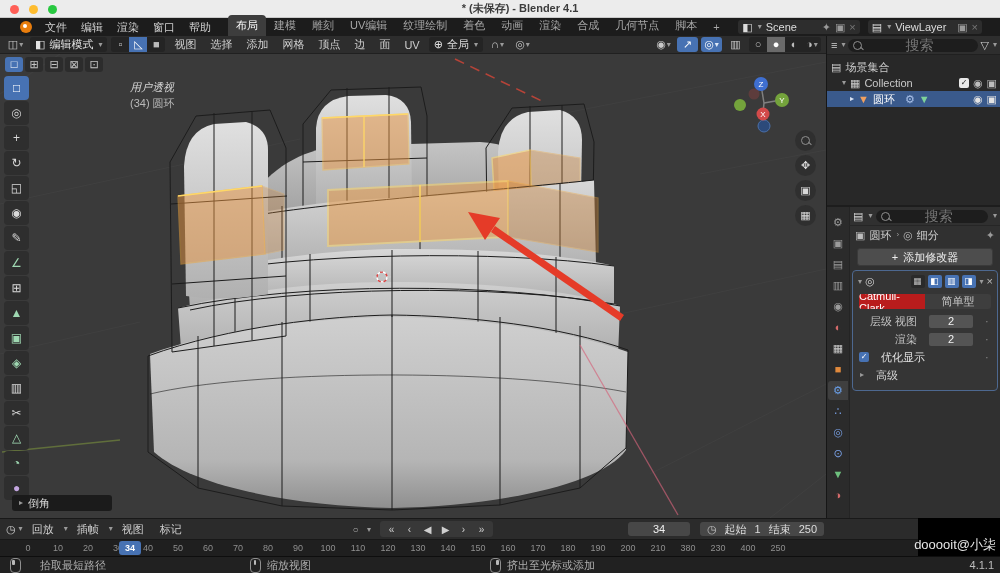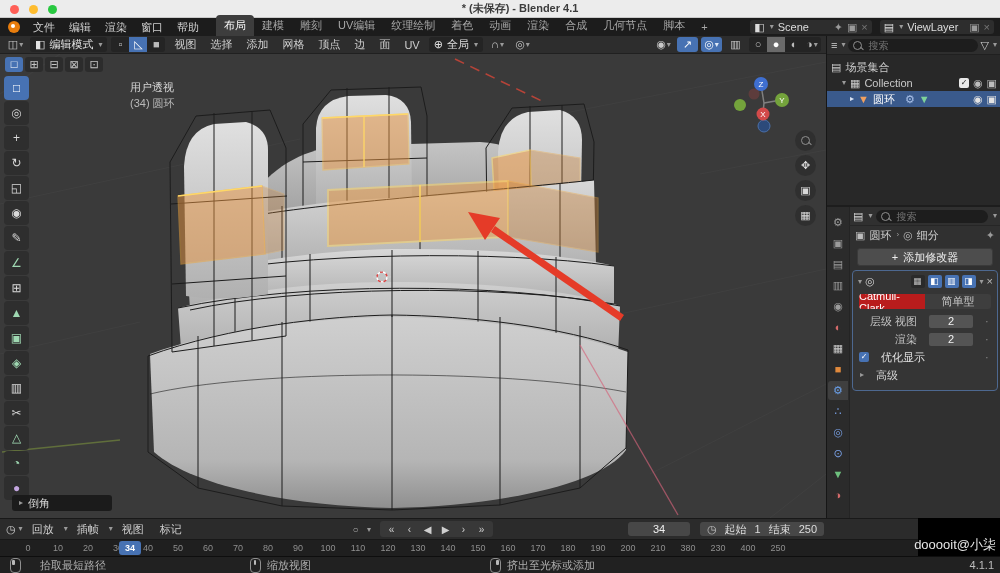--- a/index.html
+++ b/index.html
@@ -7,21 +7,21 @@
     font-family:"Liberation Sans",sans-serif;font-size:11px;color:#d4d4d4;
     -webkit-font-smoothing:antialiased;}
   .abs{position:absolute;}
   .i{font-style:normal;display:inline-block;text-align:center;line-height:1;}
   .flex{display:flex;align-items:center;padding-left:20px;}
   
   .macbar{left:0;top:0;width:1000px;height:17px;background:#ececec;border-bottom:1px solid #c9c9c9;}
   .tl{width:9px;height:9px;border-radius:50%;display:inline-block;margin-right:7px;}
   .mac-title{width:100%;text-align:center;font-weight:bold;color:#3c3c3c;font-size:11px;line-height:17px;}
   
-  .topbar{left:0;top:18px;width:1000px;height:18px;background:#1c1c1c;display:flex;align-items:center;padding:0 6px;box-sizing:border-box;}
+  .topbar{left:0;top:18px;width:1000px;height:18px;background:#1c1c1c;display:flex;align-items:center;padding:0 18px;box-sizing:border-box;}
   .logo{width:12px;height:12px;border-radius:50%;background:#e87d0d;position:relative;margin:0 6px 0 2px;}
   .logo::after{content:"";position:absolute;left:3px;top:3px;width:4px;height:4px;border-radius:50%;background:#fff;}
   .menu-item{padding:0 7px;color:#cfcfcf;}
   .tabs{display:flex;align-items:flex-end;height:18px;margin-left:10px;}
   .tab{padding:3px 8px 3px;color:#a8a8a8;border-radius:4px 4px 0 0;}
   .tab.on{background:#3d3d3d;color:#fff;}
   .idbox{background:#2d2d2d;border-radius:3px;height:14px;display:flex;align-items:center;padding:0 4px;gap:4px;margin-left:8px;color:#ddd;}
   
   .vph{left:0;top:36px;width:826px;height:18px;background:#2d2d2d;border-bottom:1px solid #202020;display:flex;align-items:center;padding:0 5px;box-sizing:border-box;gap:4px;}
   .vph .menu-item{padding:0 5px;}
@@ -30,36 +30,36 @@
   .seg.on{background:#4772b3;color:#fff;}
   .hbtn{height:15px;min-width:17px;display:inline-flex;align-items:center;justify-content:center;border-radius:3px;color:#c9c9c9;padding:0 2px;}
   .hbtn.blue{background:#4772b3;color:#fff;}
   .ddc{color:#9a9a9a;font-size:8px;margin-left:1px;}
   .modebox{background:#242424;border-radius:3px;height:15px;display:flex;align-items:center;padding:0 5px;gap:4px;color:#e2e2e2;}
   
   .viewport{left:0;top:54px;width:826px;height:464px;overflow:hidden;}
   .toolopts{left:5px;top:3px;display:flex;gap:2px;}
   .tob{width:18px;height:15px;background:#2c2c2c;border-radius:3px;display:flex;align-items:center;justify-content:center;color:#c5c5c5;}
   .tob.on{background:#4772b3;color:#fff;}
-  .ovl1{left:130px;top:26px;color:#d5d5d5;}
+  .ovl1{left:130px;top:26px;color:#d5d5d5;font-style:italic;}
   .ovl2{left:130px;top:42px;color:#b9b9b9;}
   .ltool{left:4px;top:22px;display:flex;flex-direction:column;gap:1px;}
   .tbtn2{width:25px;height:24px;background:#2e2e2e;border-radius:4px;display:flex;align-items:center;justify-content:center;color:#d9d9d9;font-size:12px;}
   .tbtn2.on{background:#4772b3;color:#fff;}
   .mint{color:#9fd8b2;}
   .purp{color:#c3a6e0;}
   .sideicons{right:10px;top:76px;display:flex;flex-direction:column;gap:4px;align-items:center;}
   .sic{width:21px;height:21px;border-radius:50%;background:rgba(42,42,42,.65);display:flex;align-items:center;justify-content:center;color:#d8d8d8;font-size:11px;}
   .bevelbox{left:12px;top:441px;width:100px;height:16px;background:rgba(22,22,22,.85);border-radius:3px;display:flex;align-items:center;padding:0 6px;color:#d6d6d6;gap:5px;box-sizing:border-box;}
   
   .rightcol{left:826px;top:36px;width:174px;height:482px;background:#2b2b2b;border-left:1px solid #161616;box-sizing:border-box;}
   .outliner{position:absolute;left:0;top:0;width:174px;height:169px;background:#282828;}
   .ohdr{display:flex;align-items:center;height:18px;background:#2e2e2e;border-bottom:1px solid #202020;padding:0 4px;gap:3px;}
   .srch{flex:1;display:flex;align-items:center;background:#1d1d1d;border-radius:8px;height:13px;padding:0 5px;gap:4px;}
-  .srch input{background:transparent;border:none;outline:none;color:#bbb;font-size:10px;width:100%;font-family:"Liberation Sans",sans-serif;}
+  .srch input{background:transparent;border:none;outline:none;color:#bbb;font-size:14px;width:100%;font-family:"Liberation Sans",sans-serif;text-align:center;}
   .mag{width:7px;height:7px;border:1px solid #8f8f8f;border-radius:50%;position:relative;flex:none;}
   .mag::after{content:"";position:absolute;left:6px;top:6px;width:4px;height:1px;background:#8f8f8f;transform:rotate(45deg);}
   .orow{display:flex;align-items:center;height:16px;padding:0 4px;gap:4px;color:#c9c9c9;}
   .orow .sp{flex:1;}
   .orow.sel{background:#3a5a8c;color:#fff;}
   .chk{width:10px;height:10px;background:#e8e8e8;border-radius:2px;color:#222;font-size:8px;display:flex;align-items:center;justify-content:center;}
   .props{position:absolute;left:0;top:169px;width:174px;height:313px;background:#303030;border-top:2px solid #1d1d1d;box-sizing:border-box;}
   .ptabs{position:absolute;left:0;top:0;width:22px;height:100%;background:#2b2b2b;border-right:1px solid #242424;}
   .ptab{position:absolute;left:1px;width:20px;height:19px;display:flex;align-items:center;justify-content:center;font-size:11px;color:#9c9c9c;}
   .ptab.on{background:#3f3f3f;border-radius:3px 0 0 3px;color:#6a9fe8;}

